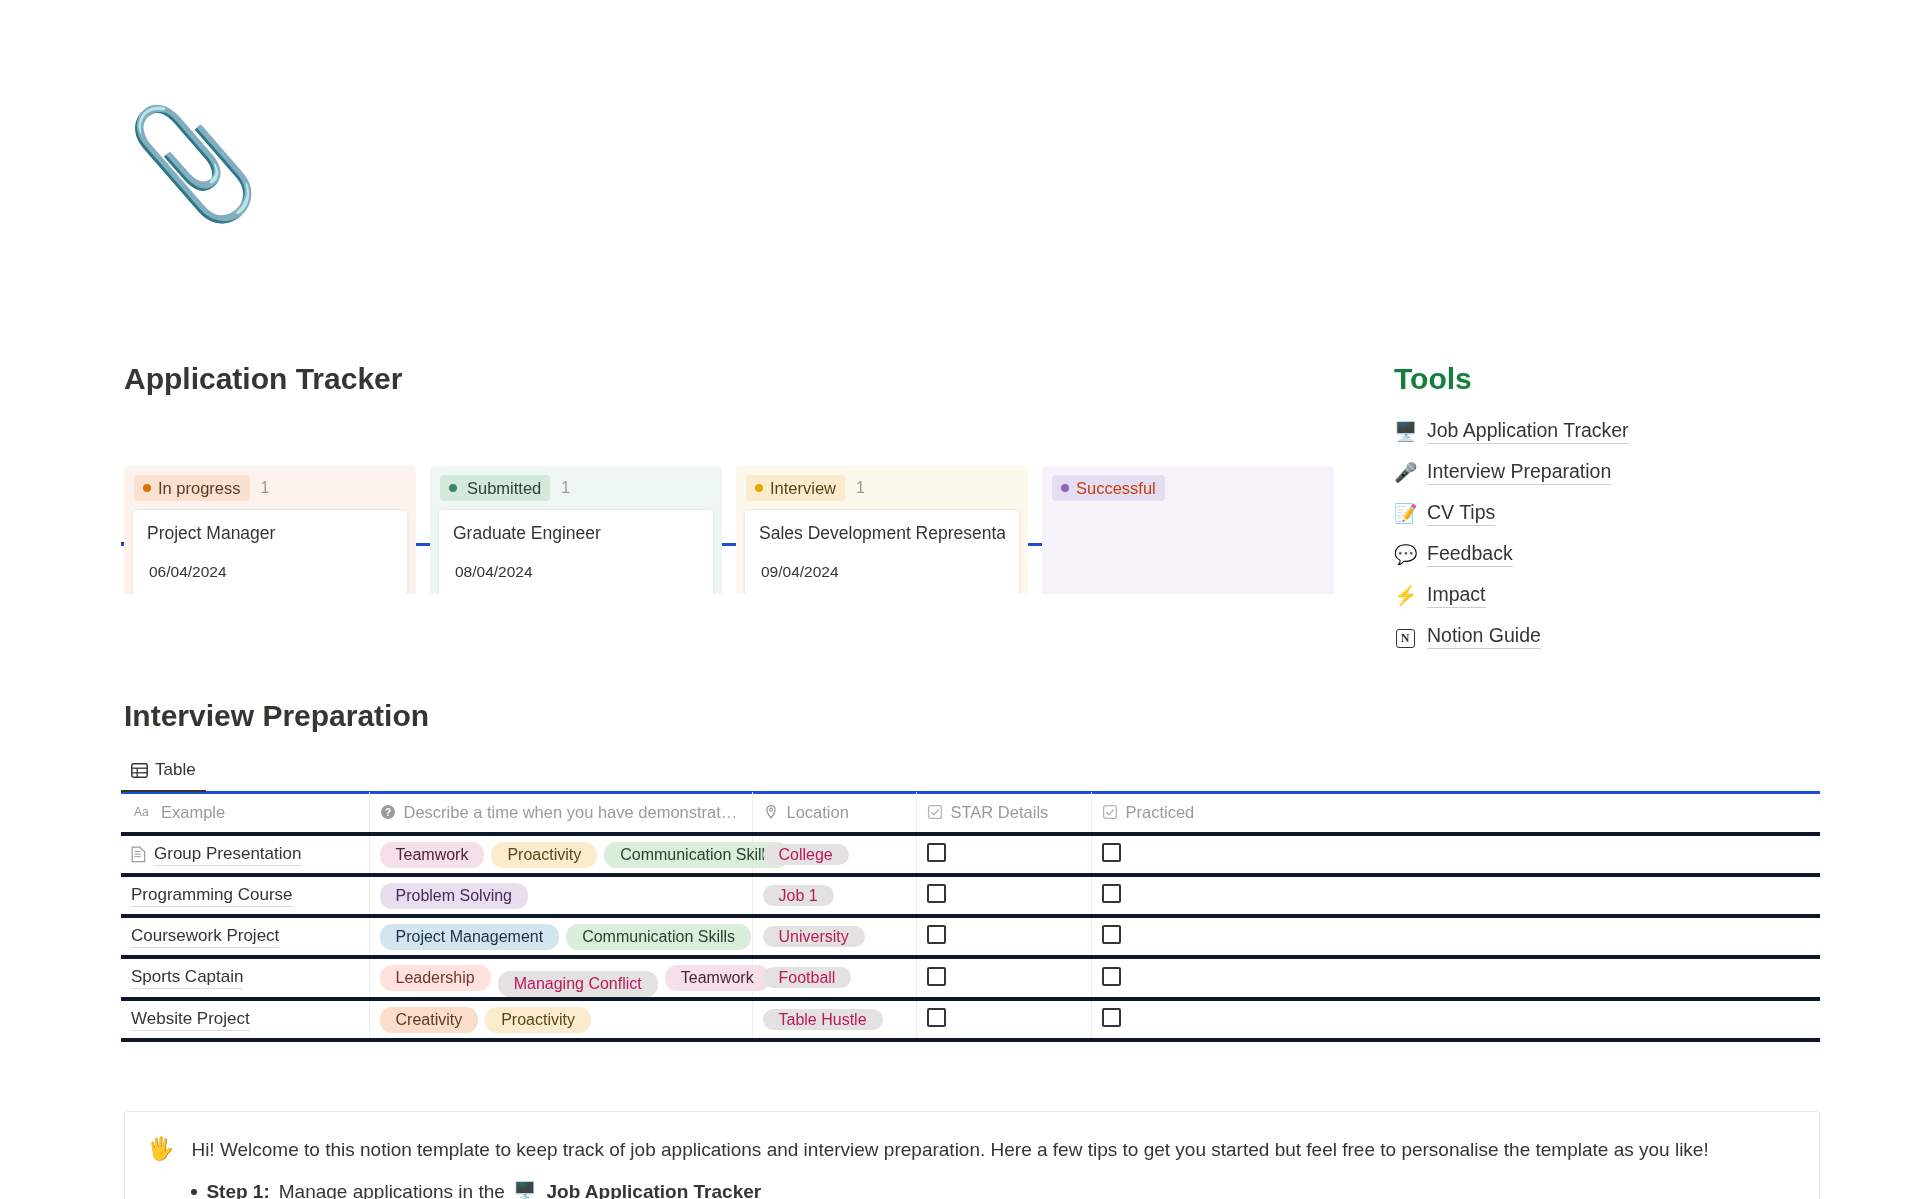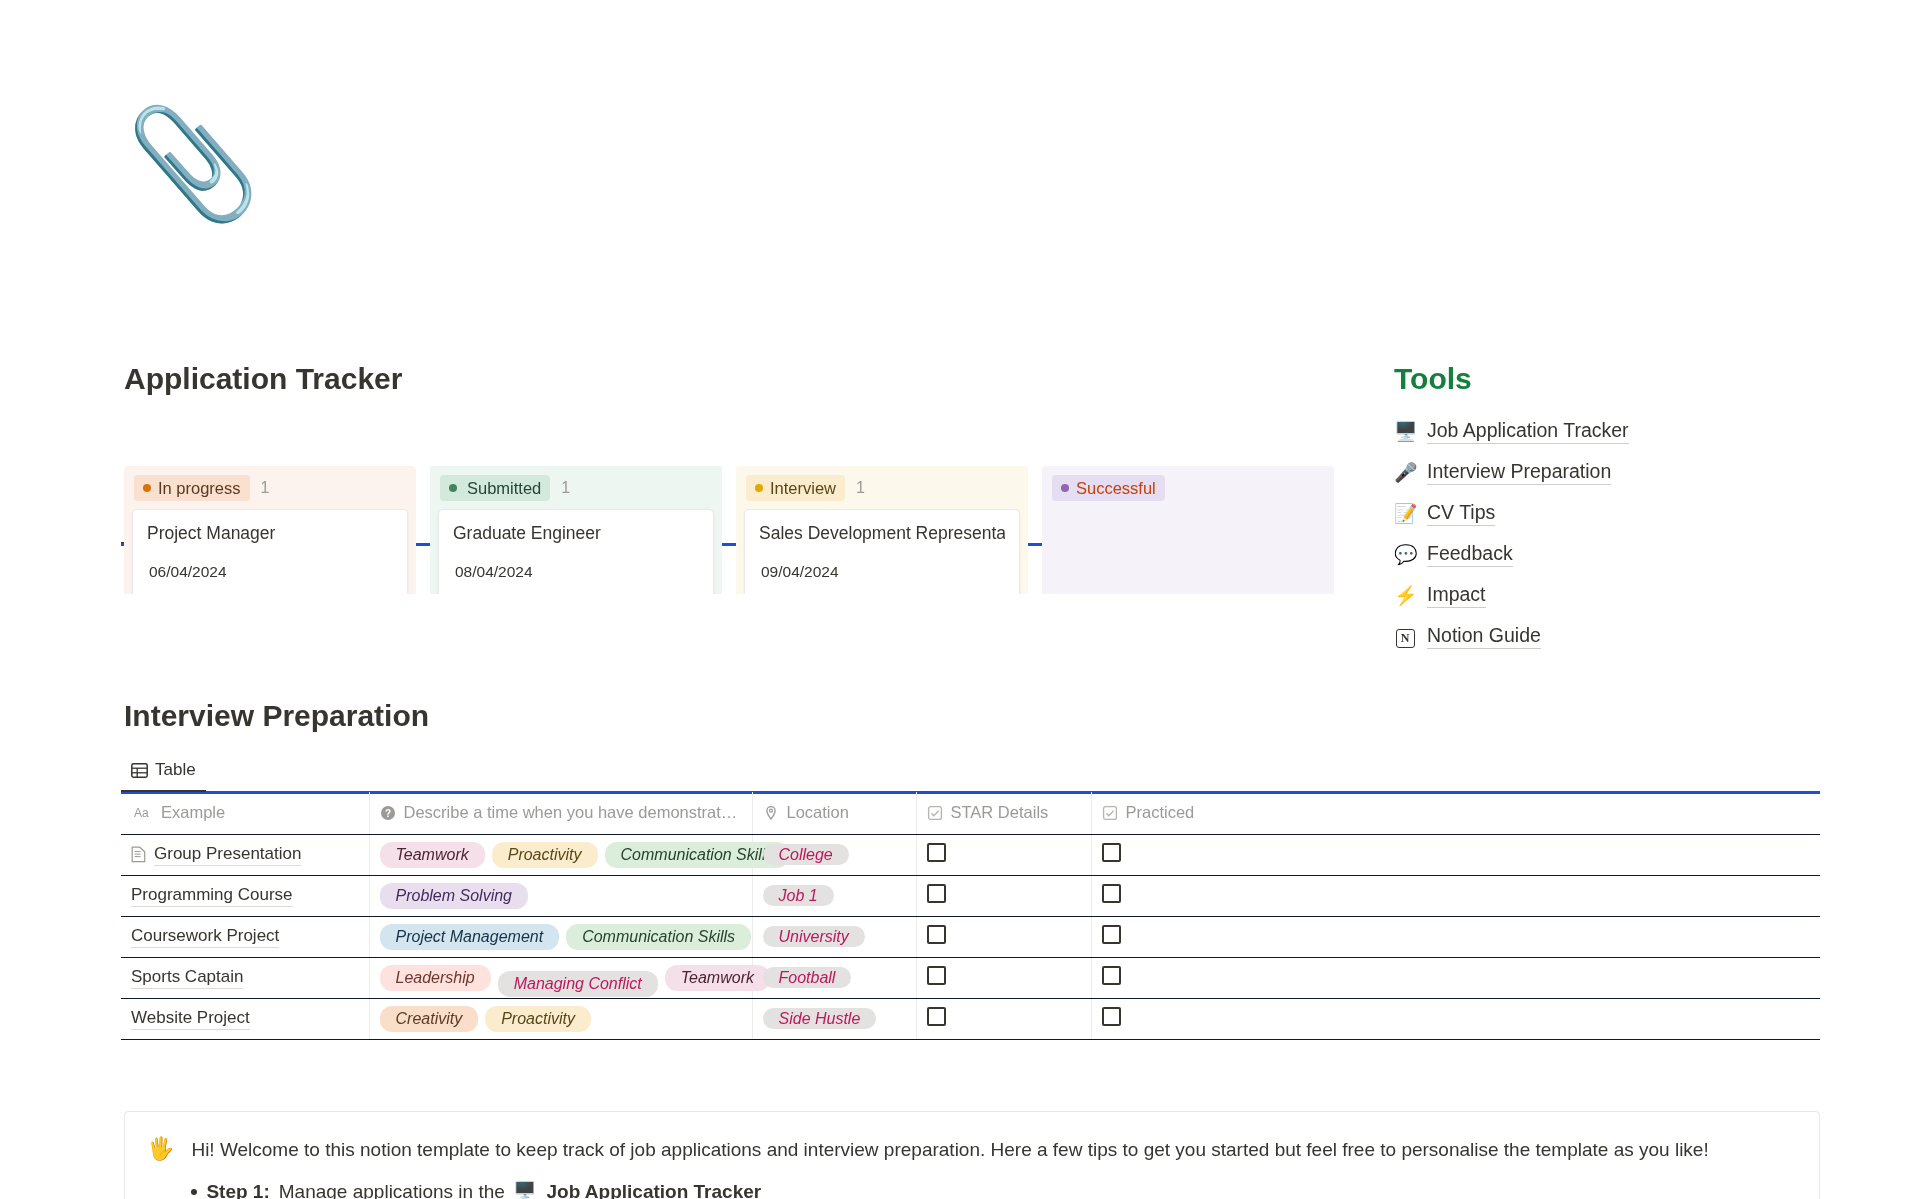--- a/index.html
+++ b/index.html
@@ -210,21 +210,21 @@
   
   .tbl {
     position: absolute;
     left: 121px;
     top: 792px;
     width: 1699px;
     border-collapse: collapse;
     table-layout: fixed;
   }
   .tbl th, .tbl td {
-    border-bottom: 1px solid #0f172a;
+    border-bottom: 4px solid #0f172a;
     border-right: 1px solid #eeedeb;
     text-align: left;
     vertical-align: middle;
     padding: 0 10px;
     height: 41px;
   }
   .tbl th:last-child, .tbl td:last-child { border-right: none; }
   .tbl th {
     font-weight: normal;
     font-size: 16.5px;
@@ -248,21 +248,20 @@
   .cell-name .nm { border-bottom: 1px solid #dcdad6; padding-bottom: 1px; }
   .page-glyph { flex: 0 0 auto; display: block; }
 
   .tags { display: flex; align-items: center; gap: 7px; flex-wrap: nowrap; }
   .tag {
     border-radius: 12px;
     padding: 2px 16px;
     font-size: 16px;
     line-height: 22px;
     white-space: nowrap;
-    font-style: italic;
   }
   .t-pink   { background: #f5e0e9; color: #4c2337; }
   .t-yellow { background: #fbeccd; color: #5b4619; }
   .t-green  { background: #dbeddb; color: #27432f; }
   .t-purple { background: #e8deee; color: #442a5e; }
   .t-blue   { background: #d3e5ef; color: #183347; }
   .t-red    { background: #ffe2dd; color: #6e3630; }
   .t-gray   { background: #e3e2e0; color: #be185d; margin-top: 12px; }
   .t-orange { background: #fadec9; color: #5c3b23; }
 
@@ -550,21 +549,21 @@
             <div class="cell-name">
               <span class="nm">Website Project</span>
             </div>
           </td>
           <td class="c-describe">
             <div class="tags">
               <span class="tag t-orange">Creativity</span>
               <span class="tag t-yellow">Proactivity</span>
             </div>
           </td>
-          <td class="c-location"><span class="tag t-gray">Side Hustle</span></td>
+          <td class="c-location"><span class="tag t-gray">Table Hustle</span></td>
           <td class="c-star"><span class="checkbox"></span></td>
           <td class="c-practiced"><span class="checkbox"></span></td>
         </tr>
       </tbody>
   </table>
 
   <div class="callout">
     <div class="callout-emoji">🖐️</div>
     <div class="callout-body">
       <div>Hi! Welcome to this notion template to keep track of job applications and interview preparation. Here a few tips to get you started but feel free to personalise the template as you like!</div>

